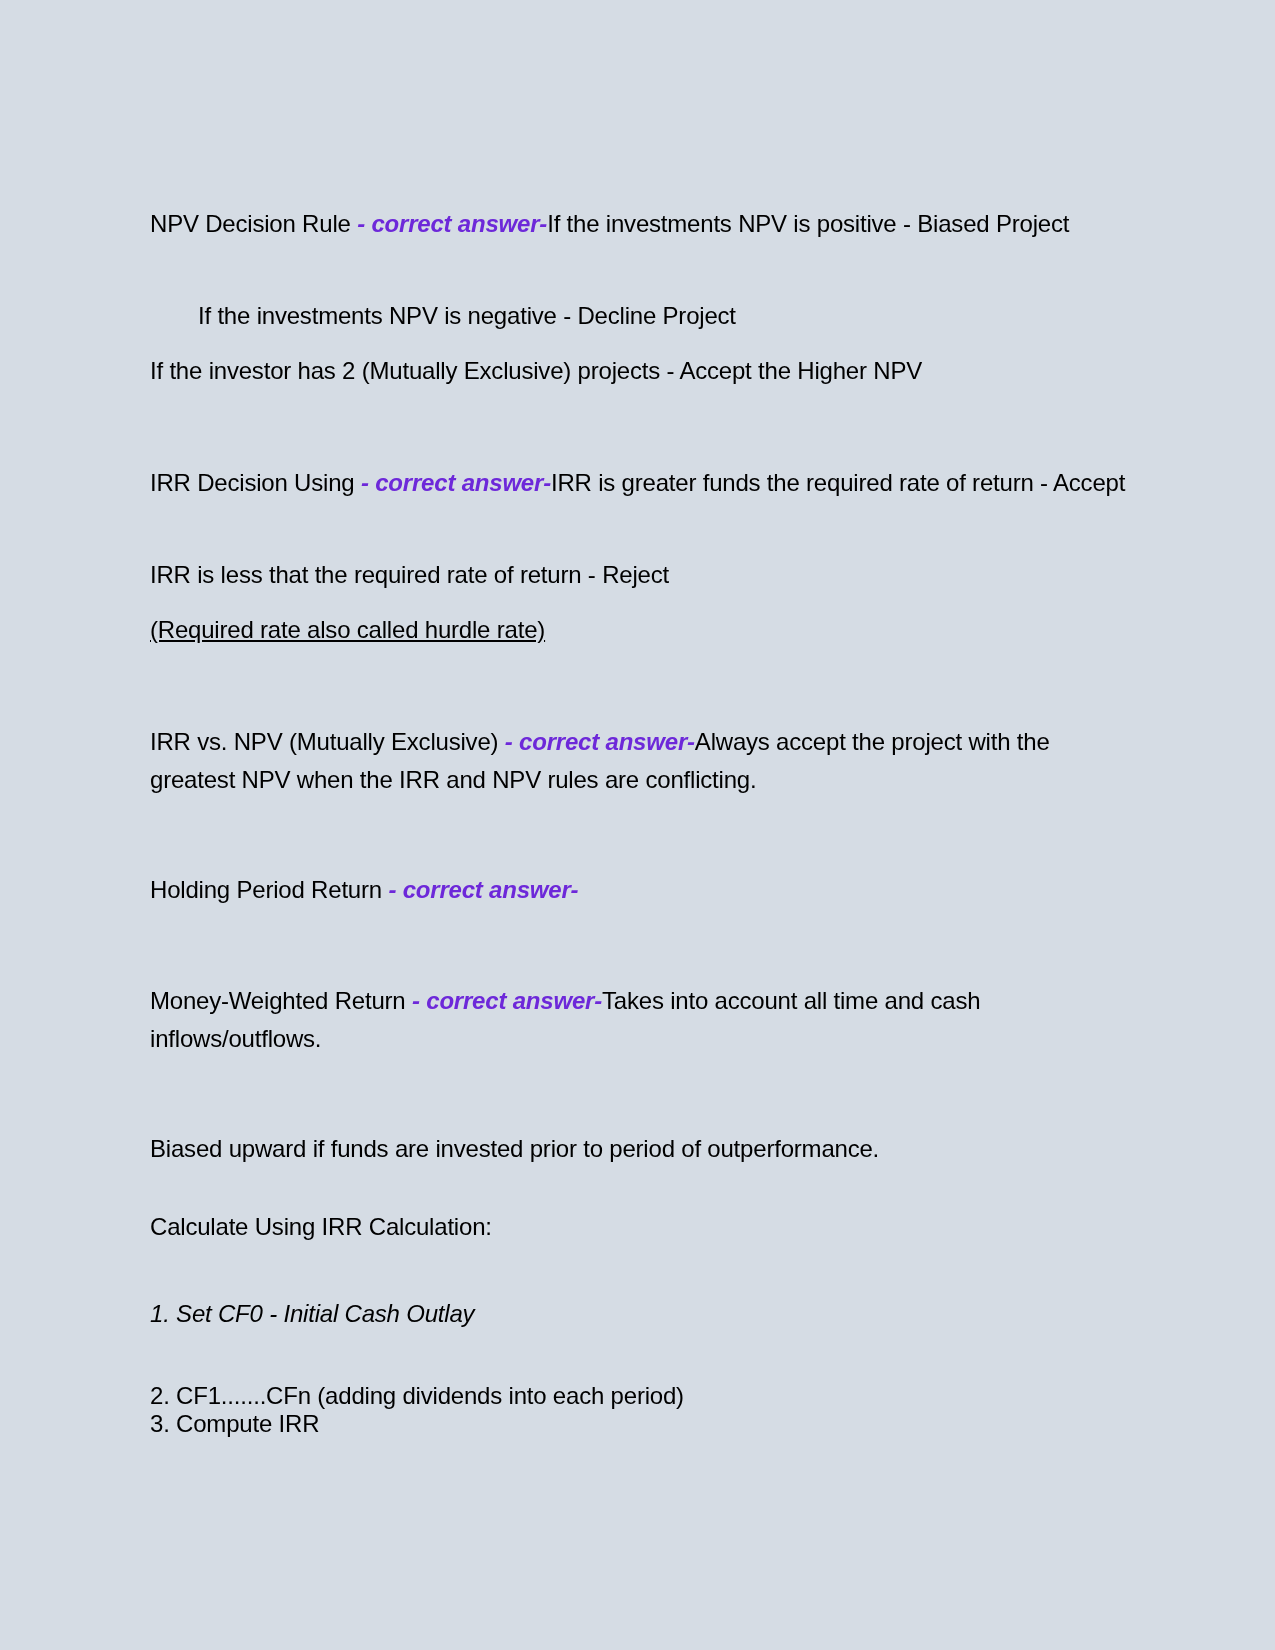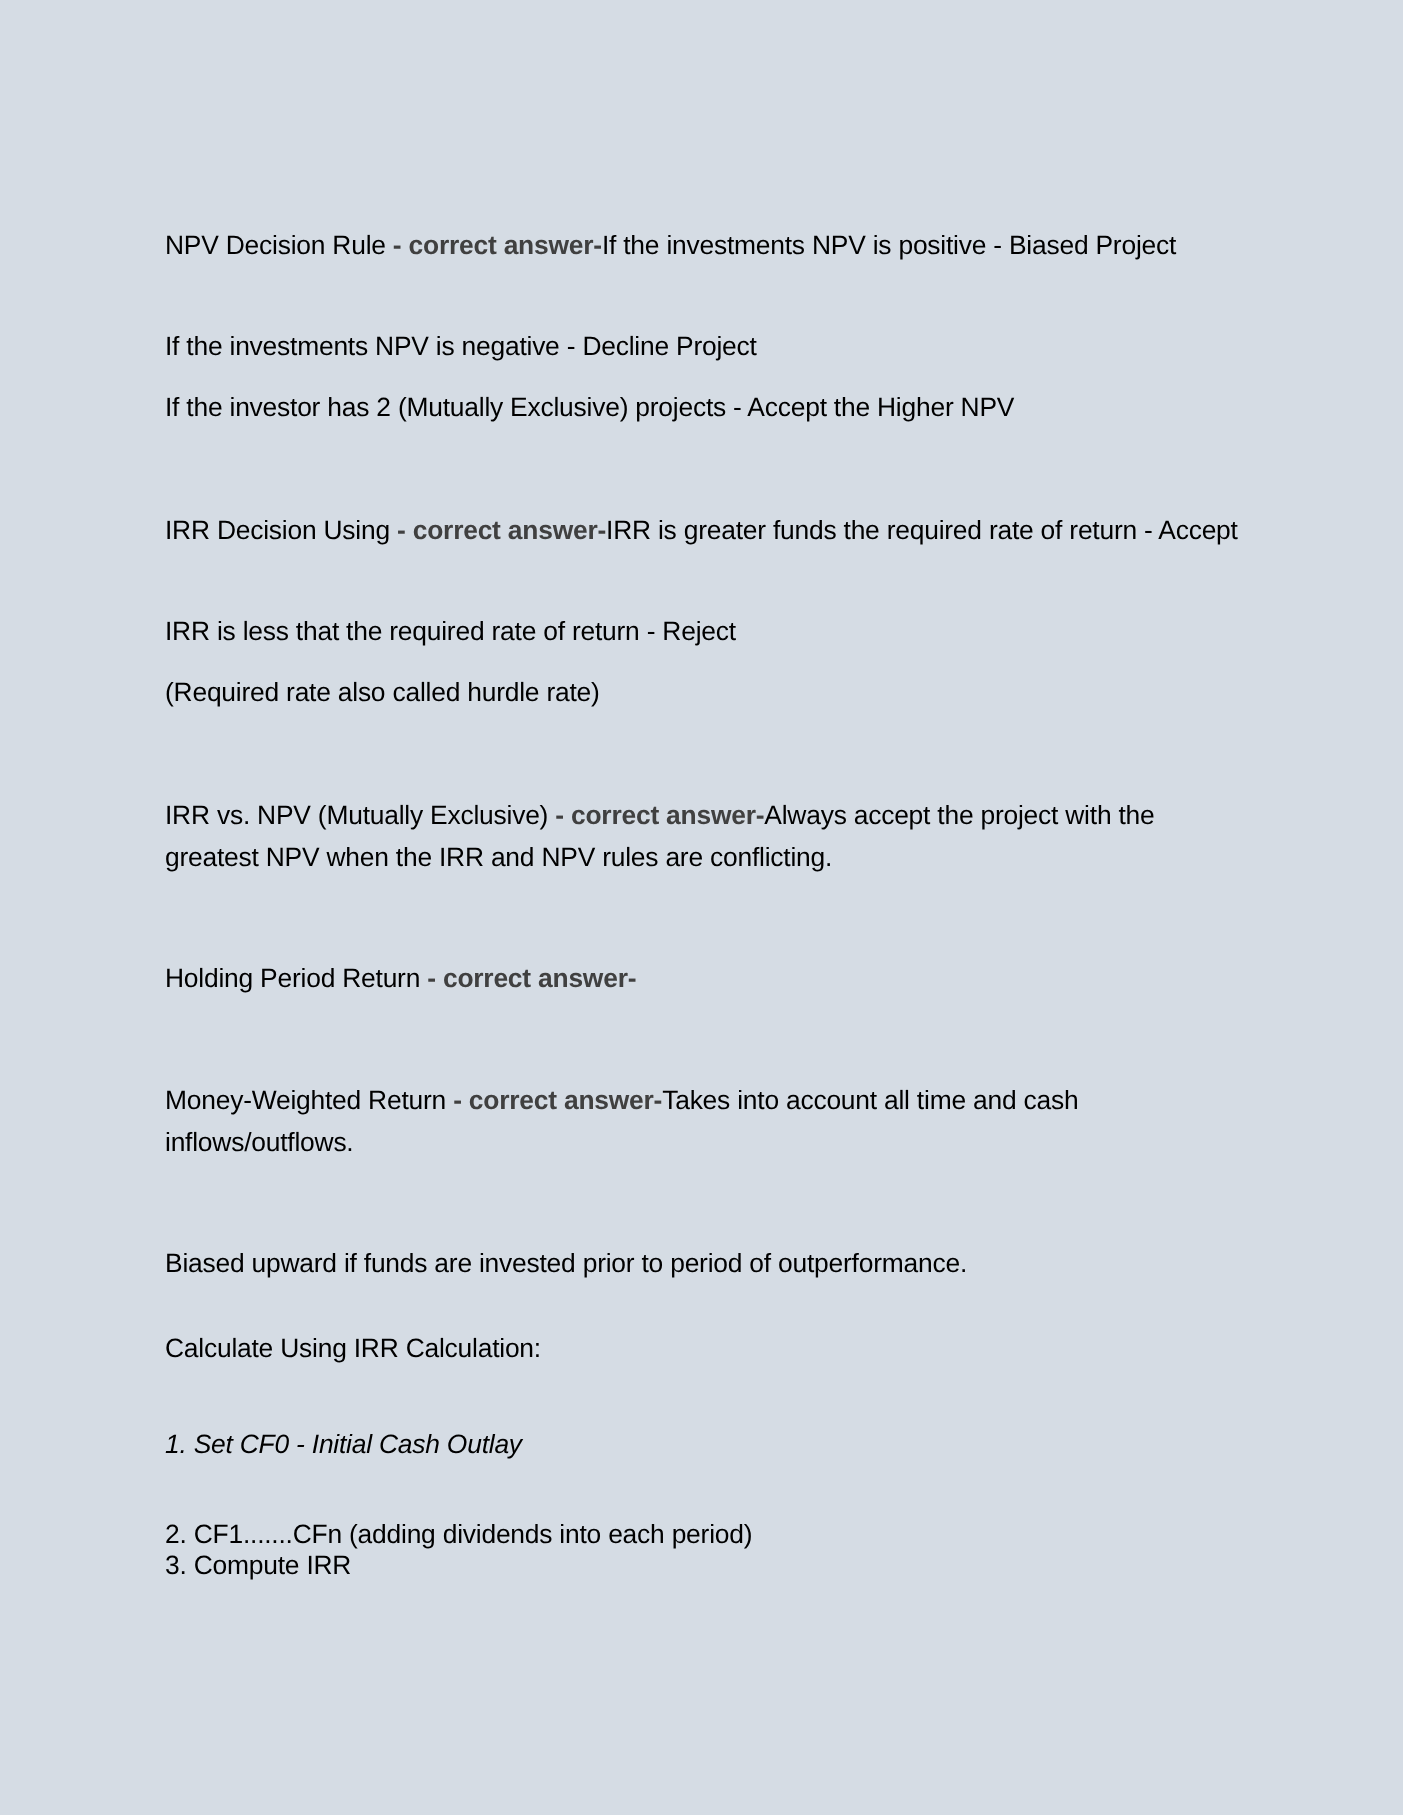--- a/index.html
+++ b/index.html
@@ -27,42 +27,43 @@
       font-size: 24px;
       line-height: 38px;
       white-space: nowrap;
       letter-spacing: -0.2px;
     }
     .line.wrap {
       white-space: normal;
       width: 980px;
     }
     .ans {
-      color: #404040;
+      color: #6d28d9;
       font-weight: bold;
+      font-style: italic;
     }
   </style>
 </head>
 <body>
 
 <div class="page">
 
   <div class="line wrap" style="top:205px;">
     <span>NPV Decision Rule</span>
     <span class="ans">- correct answer-</span><span>If the investments NPV is positive - Biased Project</span>
   </div>
-  <div class="line" style="top:297px;">If the investments NPV is negative - Decline Project</div>
+  <div class="line" style="top:297px;margin-left:48px;">If the investments NPV is negative - Decline Project</div>
   <div class="line" style="top:352px;">If the investor has 2 (Mutually Exclusive) projects - Accept the Higher NPV</div>
 
   <div class="line wrap" style="top:464px;">
     <span>IRR Decision Using</span>
     <span class="ans">- correct answer-</span><span>IRR is greater funds the required rate of return - Accept</span>
   </div>
   <div class="line" style="top:556px;text-align:right;">IRR is less that the required rate of return - Reject</div>
-  <div class="line" style="top:611px;">(Required rate also called hurdle rate)</div>
+  <div class="line" style="top:611px;text-decoration:underline;">(Required rate also called hurdle rate)</div>
 
   <div class="line wrap" style="top:723px;">
     <span>IRR vs. NPV (Mutually Exclusive)</span>
     <span class="ans">- correct answer-</span><span>Always accept the project with the greatest NPV when the IRR and NPV rules are conflicting.</span>
   </div>
 
   <div class="line" style="top:871px;">
     <span>Holding Period Return</span>
     <span class="ans">- correct answer-</span>
   </div>

